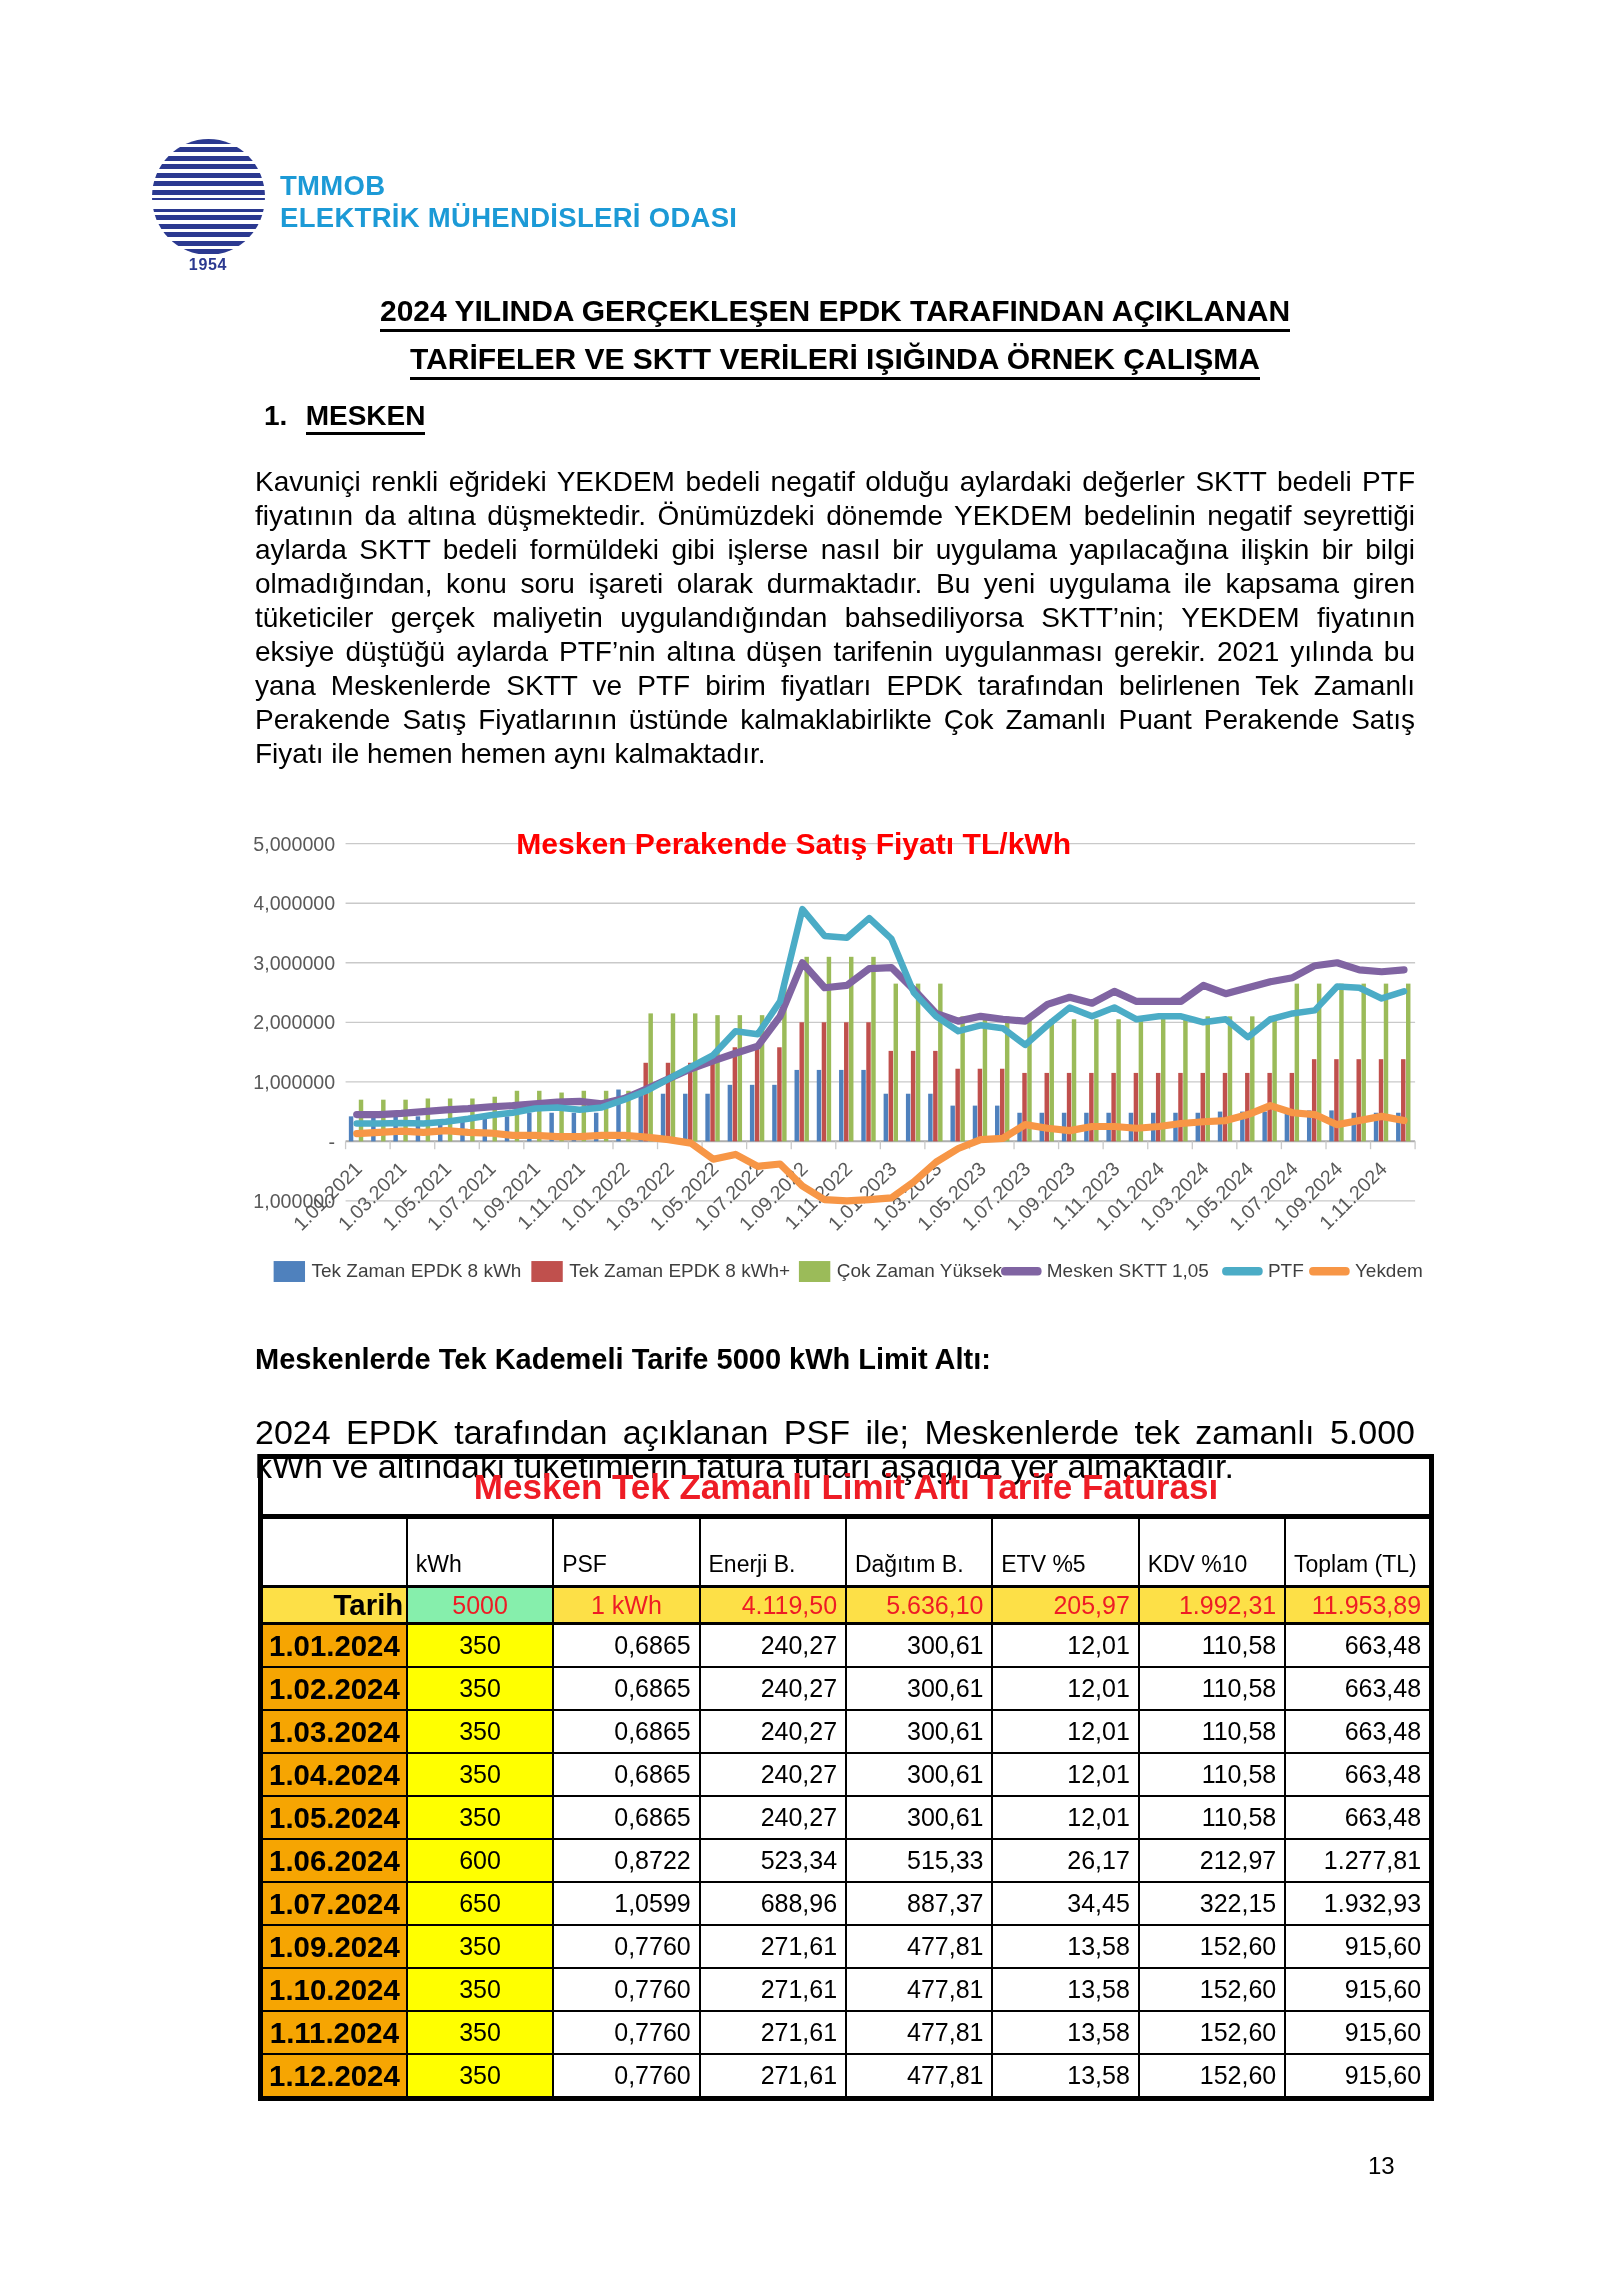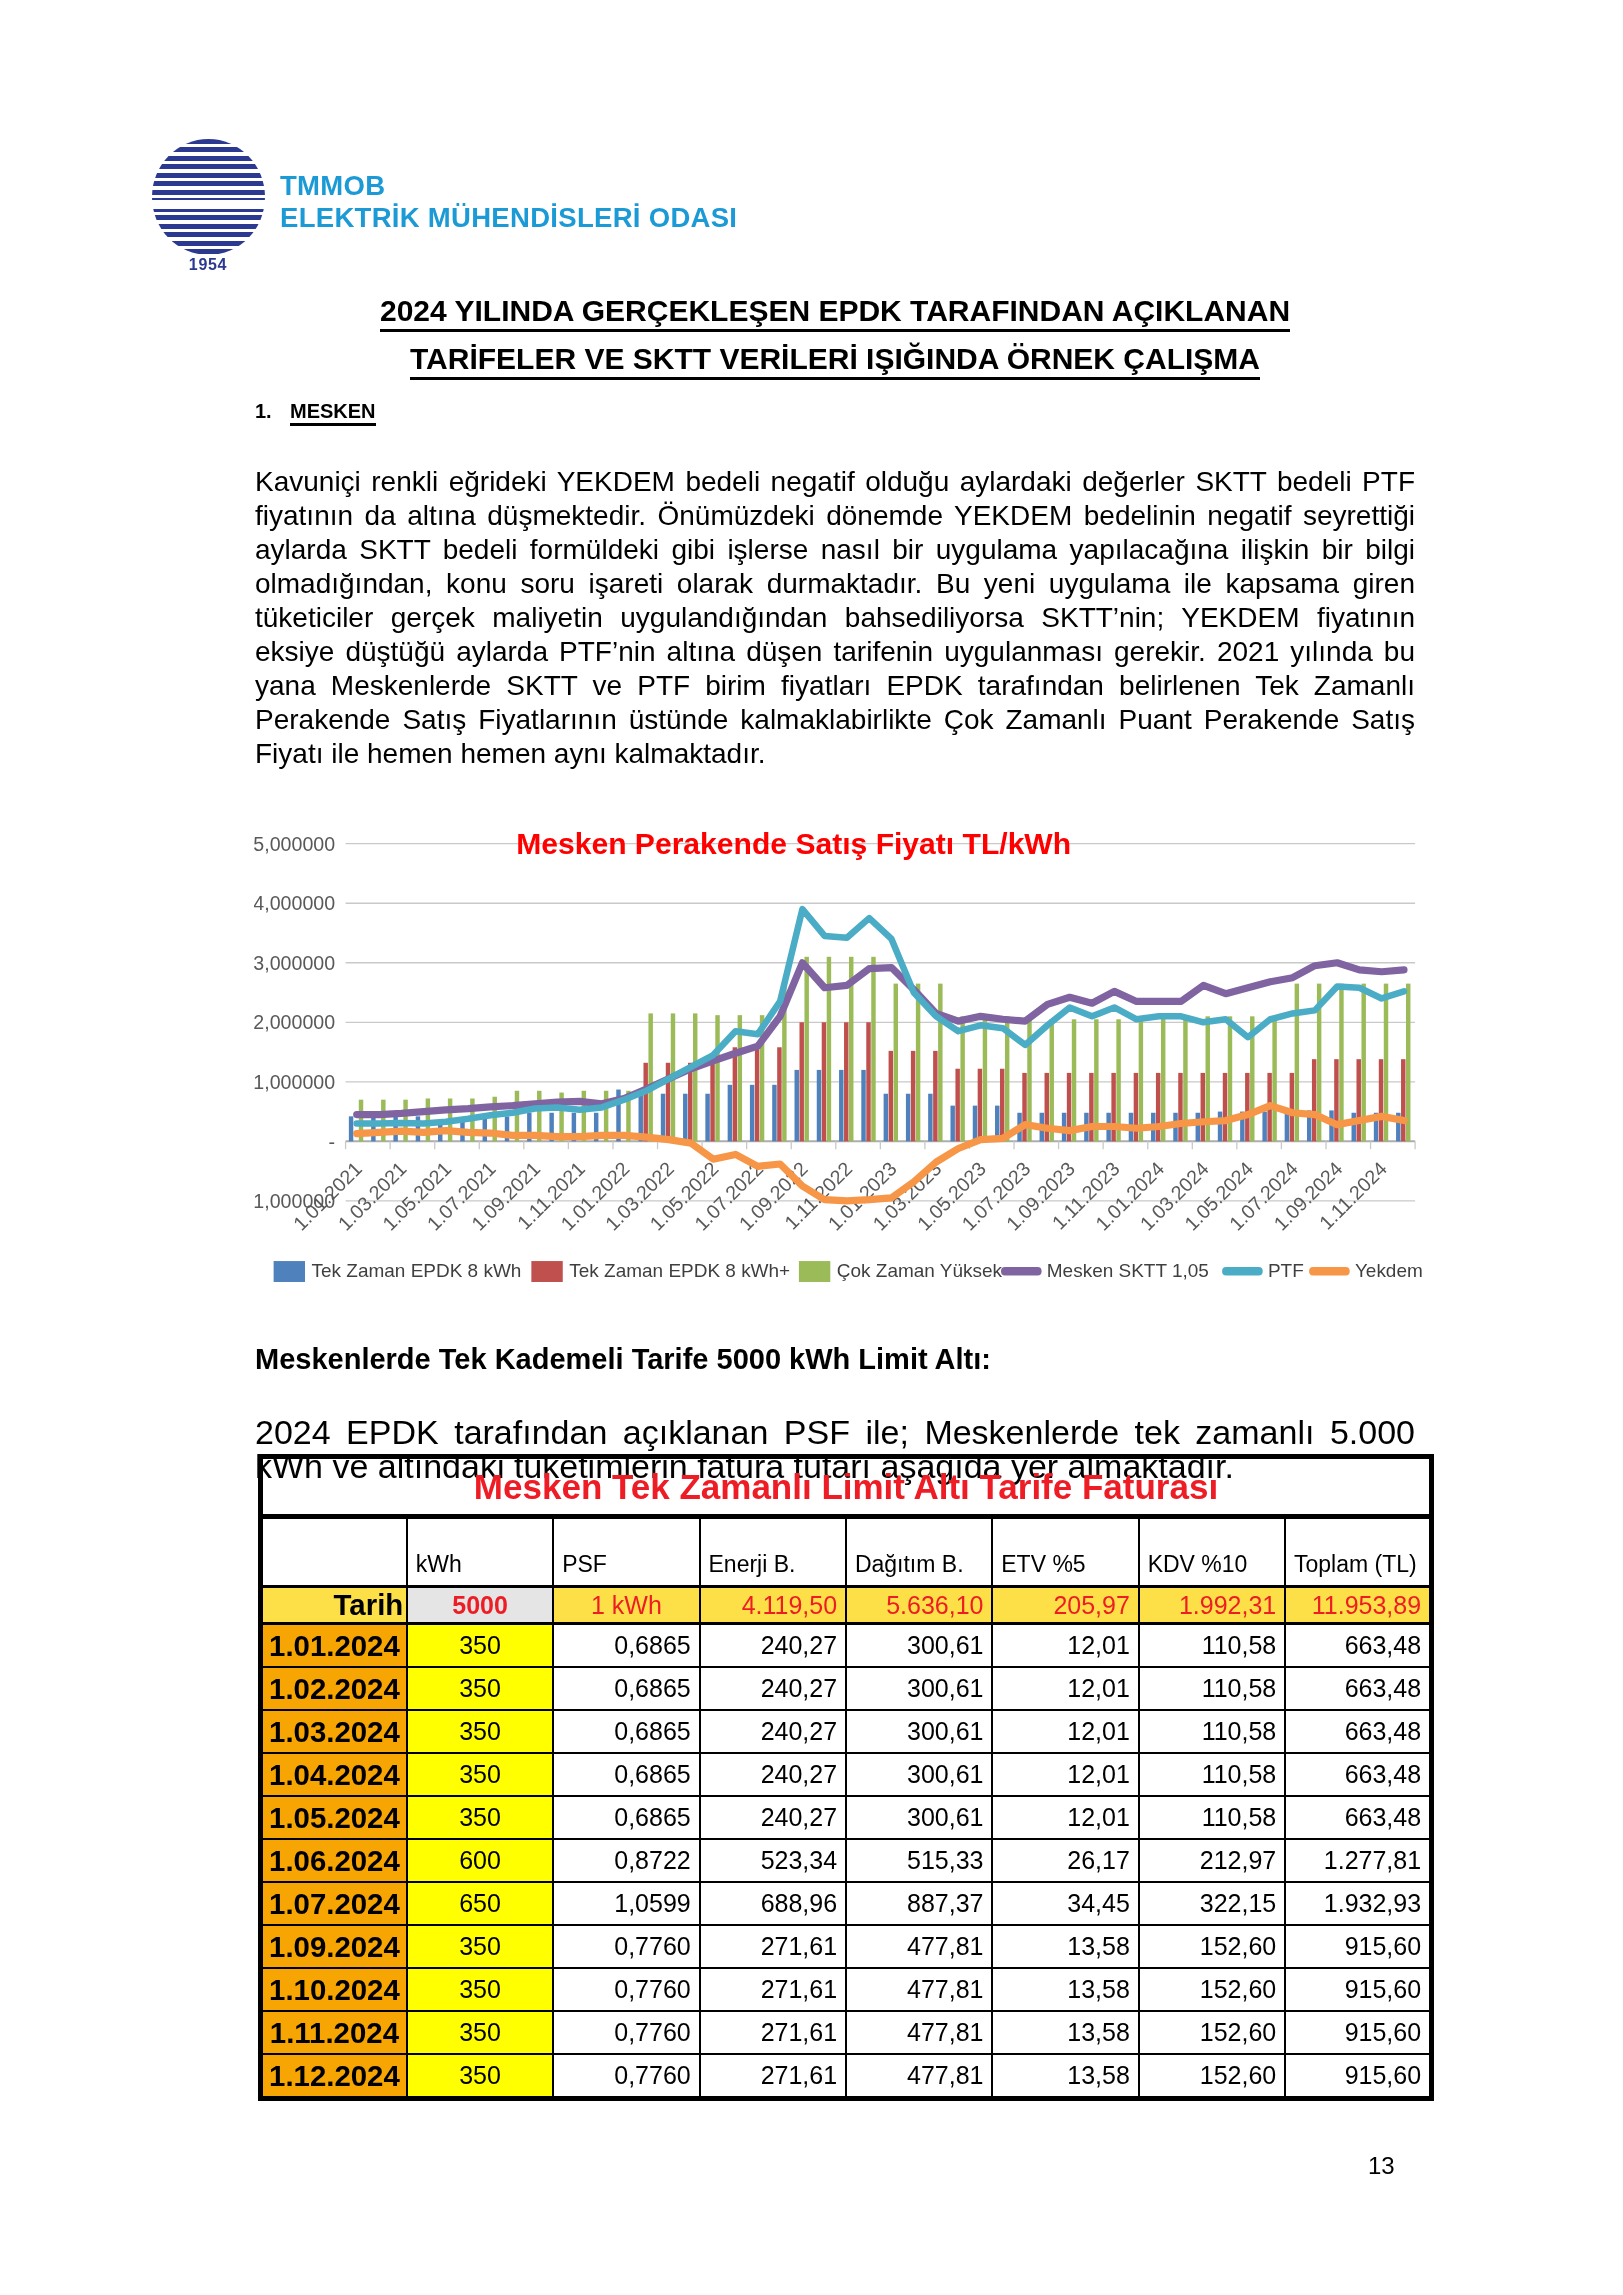--- a/index.html
+++ b/index.html
@@ -19,21 +19,21 @@
   }
   .globe-year { font-size:16px; font-weight:bold; color:#2b3990; margin-top:1.3px; letter-spacing:0.7px; }
   .logo-text { margin-left:13px; padding-top:31px; color:#1c9ad6; font-weight:bold; line-height:1.15; }
   .logo-org  { font-size:27.5px; letter-spacing:0.3px; }
   .logo-name { font-size:27.5px; letter-spacing:0.3px; }
   
   .doc-title { position:absolute; left:255px; top:287px; width:1160px; text-align:center;
                font-weight:bold; font-size:30px; line-height:1.6; }
   .doc-title .u { border-bottom:3.3px solid #000; padding-bottom:2px; }
   
-  .section-heading { position:absolute; left:255px; top:400px; font-size:20px; font-weight:bold; }
+  .section-heading { position:absolute; left:264px; top:400px; font-size:28px; font-weight:bold; }
   .section-heading .num { margin-right:18.3px; }
   .section-heading .u { border-bottom:3.3px solid #000; padding-bottom:1.3px; }
   .body-par { position:absolute; left:255px; top:437px; width:1160px;
               font-size:28px; line-height:34px; text-align:justify; }
   
   .chart-box { position:absolute; left:254px; top:811px; width:1184px; height:505px; }
   .chart-box svg { display:block; }
   .ax { font-size:30px; fill:#595959; font-family:"Liberation Sans", sans-serif; }
   .leg { font-size:29px; fill:#3f3f3f; font-family:"Liberation Sans", sans-serif; }
   
@@ -43,21 +43,21 @@
   
   .fatura { position:absolute; left:258px; top:1454px; border-collapse:collapse;
             table-layout:fixed; width:1176px; border:5.9px solid #000; }
   .fatura td { border:2px solid #000; font-size:25px; padding:0 7.9px; overflow:hidden; white-space:nowrap; }
   .fatura tr.t-title td { border-bottom:5.2px solid #000; height:55px; text-align:center;
             font-size:35px; font-weight:bold; color:#ee1c25; }
   .fatura tr.t-head td { border-bottom:3.3px solid #000; height:59px; text-align:left; font-size:23px; vertical-align:bottom; padding-bottom:7px; }
   .fatura tr.t-sum td { border-bottom:3.3px solid #000; height:33px; color:#ee1c25; background:#fde047; text-align:right; }
   .fatura tr.t-sum td.c-date { color:#000; }
   .fatura tr.t-sum td.c-center { text-align:center; }
-  .fatura tr.t-sum td.c-white { background:#e5e5e5;font-weight:bold; }
+  .fatura tr.t-sum td.c-white { background:#86efac; }
   .fatura td.c-date { background:#f6a502; font-weight:bold; font-size:29.4px; text-align:center;
             border-right:2.6px solid #000; padding:0 2.6px; }
   .fatura td.c-kwh { background:#ffff00; text-align:center; }
   .fatura td.num { text-align:right; }
   .fatura tr.t-row td { height:41px; }
   
   .page-num { position:absolute; left:1368px; top:2152px; font-size:24px; }
 </style>
 </head>
 <body>

